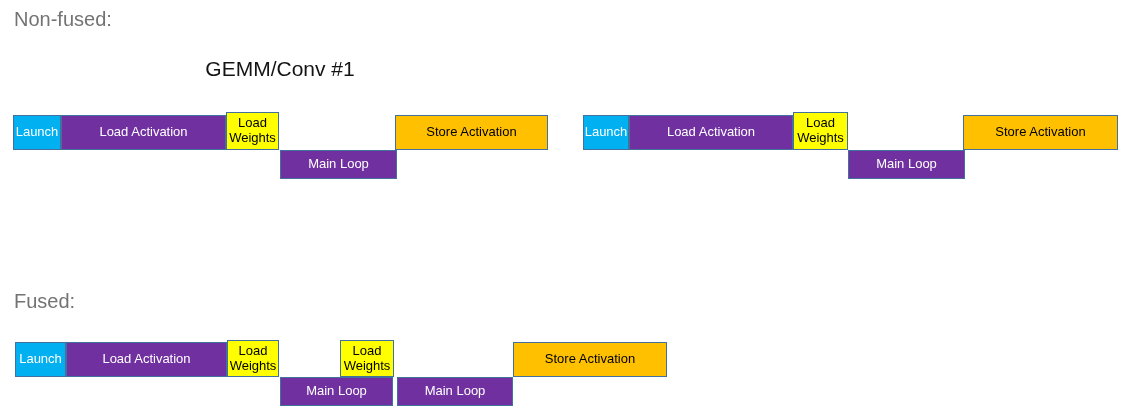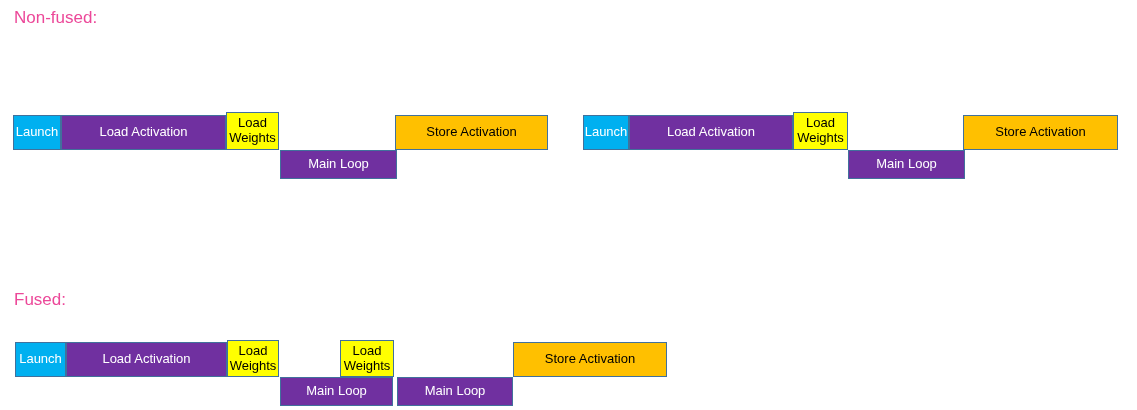--- a/index.html
+++ b/index.html
@@ -7,22 +7,22 @@
   .canvas {
     position: relative;
     width: 1137px;
     height: 410px;
     background: #ffffff;
     overflow: hidden;
     font-family: "Liberation Sans", sans-serif;
   }
   .section-label {
     position: absolute;
-    font-size: 17px;
-    color: #ec4899;
+    font-size: 20px;
+    color: #737373;
     white-space: nowrap;
   }
   .group-title {
     position: absolute;
     font-size: 21px;
     color: #141414;
     transform: translateX(-50%);
     white-space: nowrap;
   }
   .box {
@@ -37,20 +37,21 @@
     line-height: 1.12;
     overflow: hidden;
   }
 </style>
 </head>
 <body>
 
 <div class="canvas">
   <div class="section-label" id="nonfused-label" style="left: 14px; top: 8px;">Non-fused:</div>
 
+  <div class="group-title" id="gemm1-title" style="left: 280px; top: 57px;">GEMM/Conv #1</div>
 
 
   <div class="section-label" id="fused-label" style="left: 14px; top: 290px;">Fused:</div>
 
   <div id="boxes-layer">
       <div class="box" style="left: 13px; top: 115px; width: 48px; height: 35px; background: rgb(0, 176, 240); border-color: rgb(65, 113, 156); color: rgb(255, 255, 255);">Launch</div>
       <div class="box" style="left: 61px; top: 115px; width: 165px; height: 35px; background: rgb(112, 48, 160); border-color: rgb(65, 113, 156); color: rgb(255, 255, 255);">Load Activation</div>
       <div class="box" style="left: 226px; top: 112px; width: 53px; height: 38px; background: rgb(255, 255, 0); border-color: rgb(65, 113, 156); color: rgb(0, 0, 0);">Load Weights</div>
       <div class="box" style="left: 280px; top: 150px; width: 117px; height: 29px; background: rgb(112, 48, 160); border-color: rgb(65, 113, 156); color: rgb(255, 255, 255);">Main Loop</div>
       <div class="box" style="left: 395px; top: 115px; width: 153px; height: 35px; background: rgb(255, 192, 0); border-color: rgb(65, 113, 156); color: rgb(0, 0, 0);">Store Activation</div>

